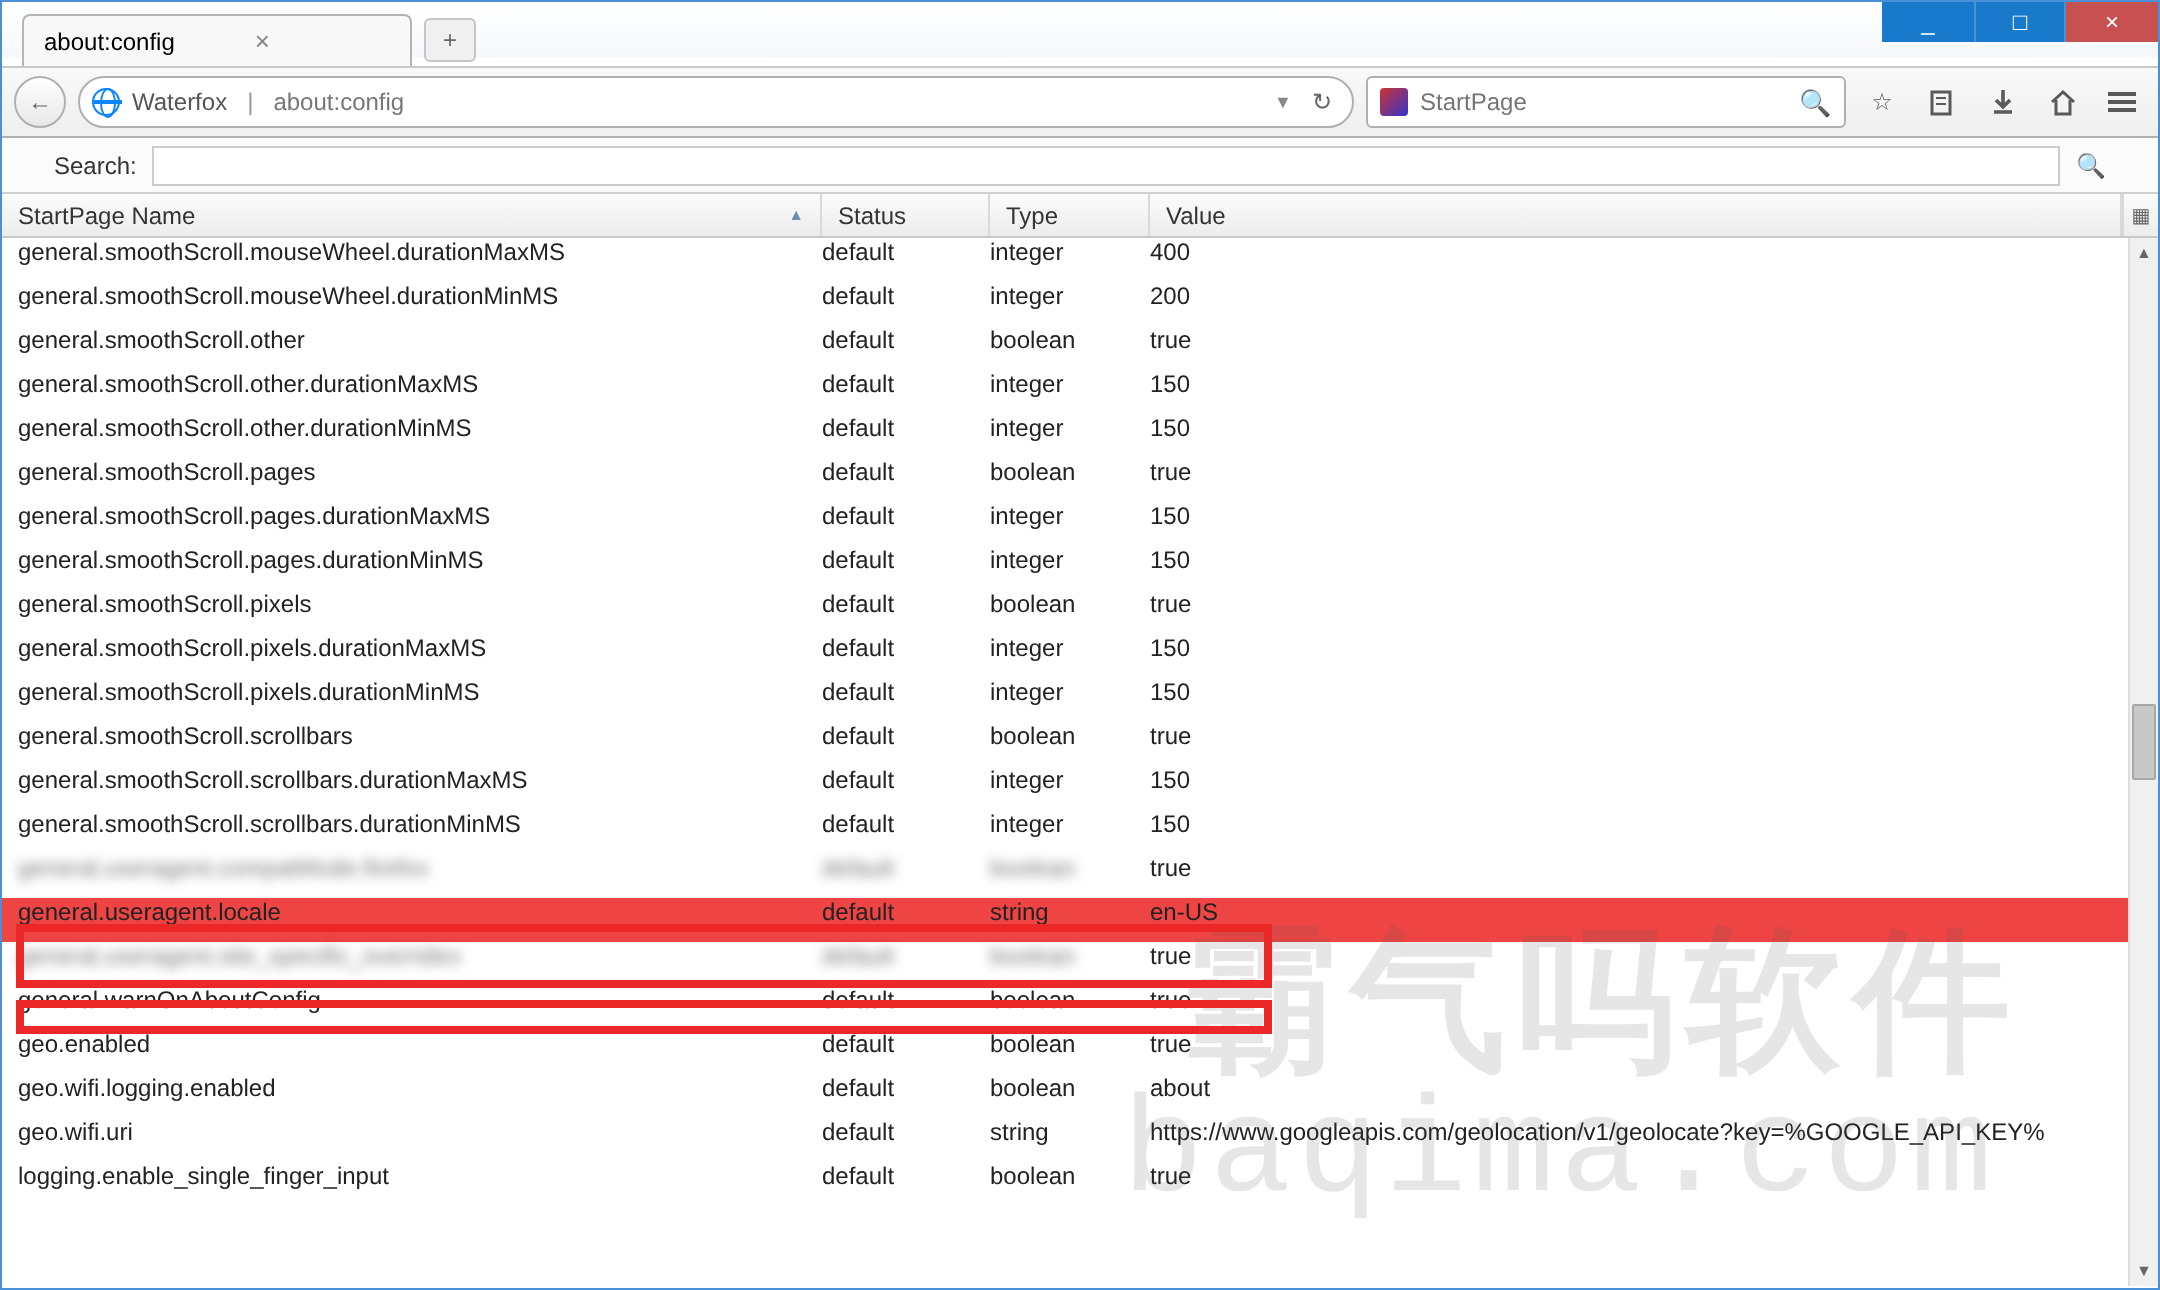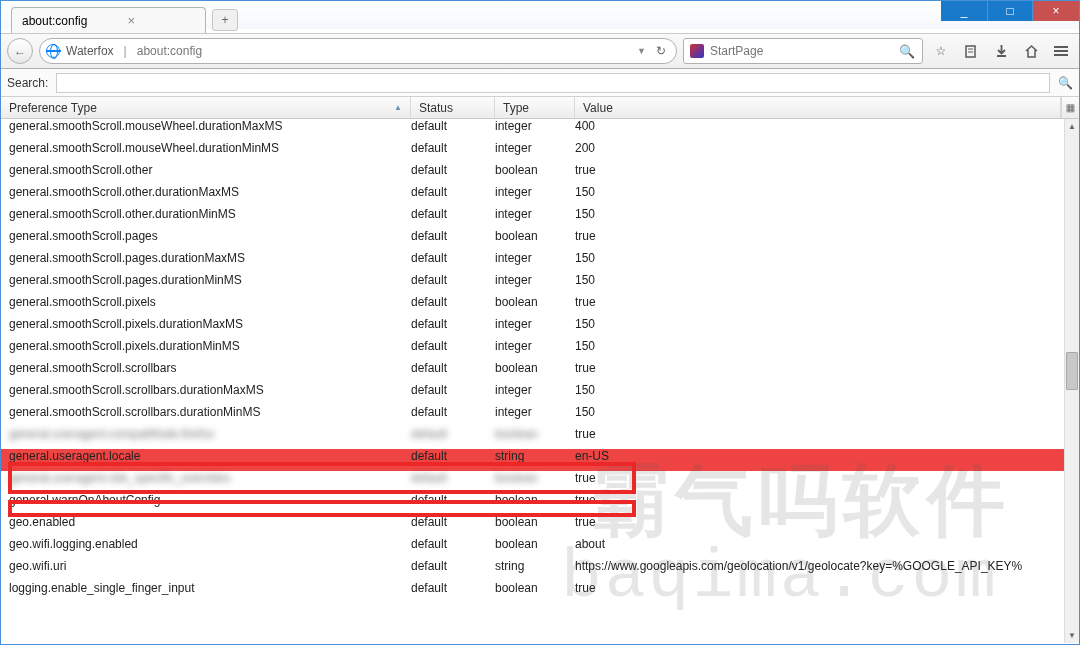--- a/index.html
+++ b/index.html
@@ -25,21 +25,21 @@
 .url-path{color:#777}
 .url-drop{color:#888;margin-left:auto;font-size:9px}
 .url-reload{color:#666;padding:0 4px}
 .searchbar{width:240px;height:26px;border:1px solid #b0b0b0;border-radius:3px;background:#fff;display:flex;align-items:center;padding:0 6px;gap:6px}
 .sp-icon{width:14px;height:14px;border-radius:2px;background:linear-gradient(135deg,#c33,#33c);flex-shrink:0}
 .searchbar input{border:none;outline:none;flex:1;color:#999}
 .mag{color:#777;font-size:13px}
 .tool-btn{width:24px;height:24px;display:flex;align-items:center;justify-content:center;color:#5a5a5a;font-size:15px}
 .menu-icon{display:flex;flex-direction:column;gap:2px}
 .menu-icon span{width:14px;height:2px;background:#5a5a5a}
-.searchrow{height:28px;border-bottom:1px solid #d0d0d0;display:flex;align-items:center;padding:0 6px;gap:8px;background:#fbfbfb}
+.searchrow{height:28px;border-bottom:1px solid #d0d0d0;display:flex;align-items:center;padding:0 26px;gap:8px;background:#fbfbfb}
 .searchrow label{color:#333}
 .searchrow .searchbox{flex:1;height:20px;border:1px solid #ccc;padding:0 4px}
 .searchrow .mag2{color:#4a90d9}
 .headers{height:22px;background:linear-gradient(#fcfcfc,#ececec);border-bottom:1px solid #c9c9c9;display:flex;align-items:center}
 .hcol{padding:0 8px;border-right:1px solid #d9d9d9;height:100%;display:flex;align-items:center;color:#333;position:relative}
 .hcol.name{width:410px}
 .hcol.status{width:84px}
 .hcol.type{width:80px}
 .hcol.value{flex:1}
 .sort-ind{color:#6a8fb5;font-size:8px;margin-left:auto}
@@ -138,21 +138,21 @@
 </div>
 
 <div class="searchrow">
   <label>Search:</label>
   <input class="searchbox" style="">
   <span class="mag2">🔍</span>
 </div>
 
 <div class="headers">
   <div class="hcol name">
-      <span>Preference Type</span>
+      <span>StartPage Name</span>
       <span class="sort-ind">▲</span>
     </div>
   <div class="hcol status">
       <span>Status</span>
     </div>
   <div class="hcol type">
       <span>Type</span>
     </div>
   <div class="hcol value">
       <span>Value</span>

